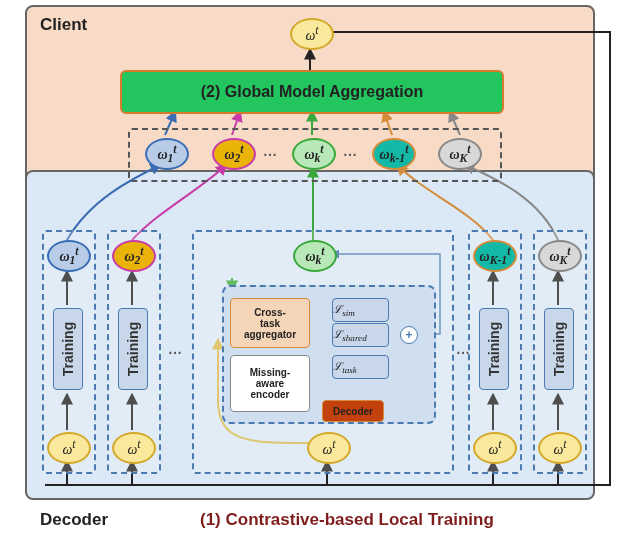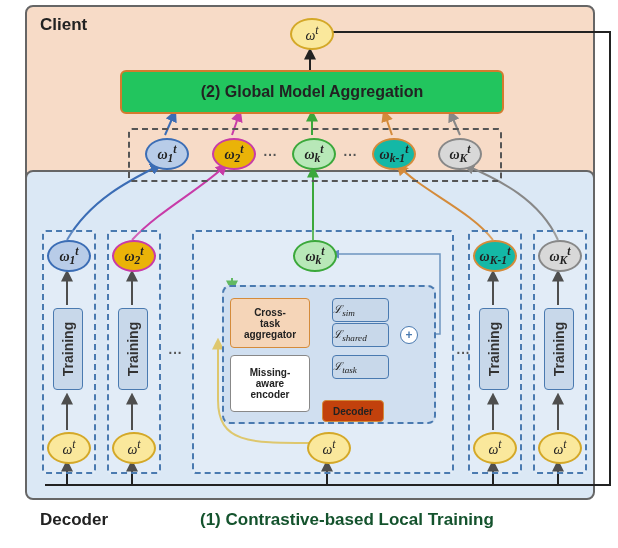--- a/index.html
+++ b/index.html
@@ -50,21 +50,21 @@
     font-size: 17px;
     font-weight: bold;
     color: #222;
   }
   .label-bottom {
     position: absolute;
     left: 200px;
     top: 510px;
     font-size: 17px;
     font-weight: bold;
-    color: #14532d;
+    color: #7f1d1d;
   }
   .agg-box {
     position: absolute;
     left: 120px;
     top: 70px;
     width: 380px;
     height: 40px;
     background: #22c55e;
     border: 2px solid #d47b2e;
     border-radius: 6px;

